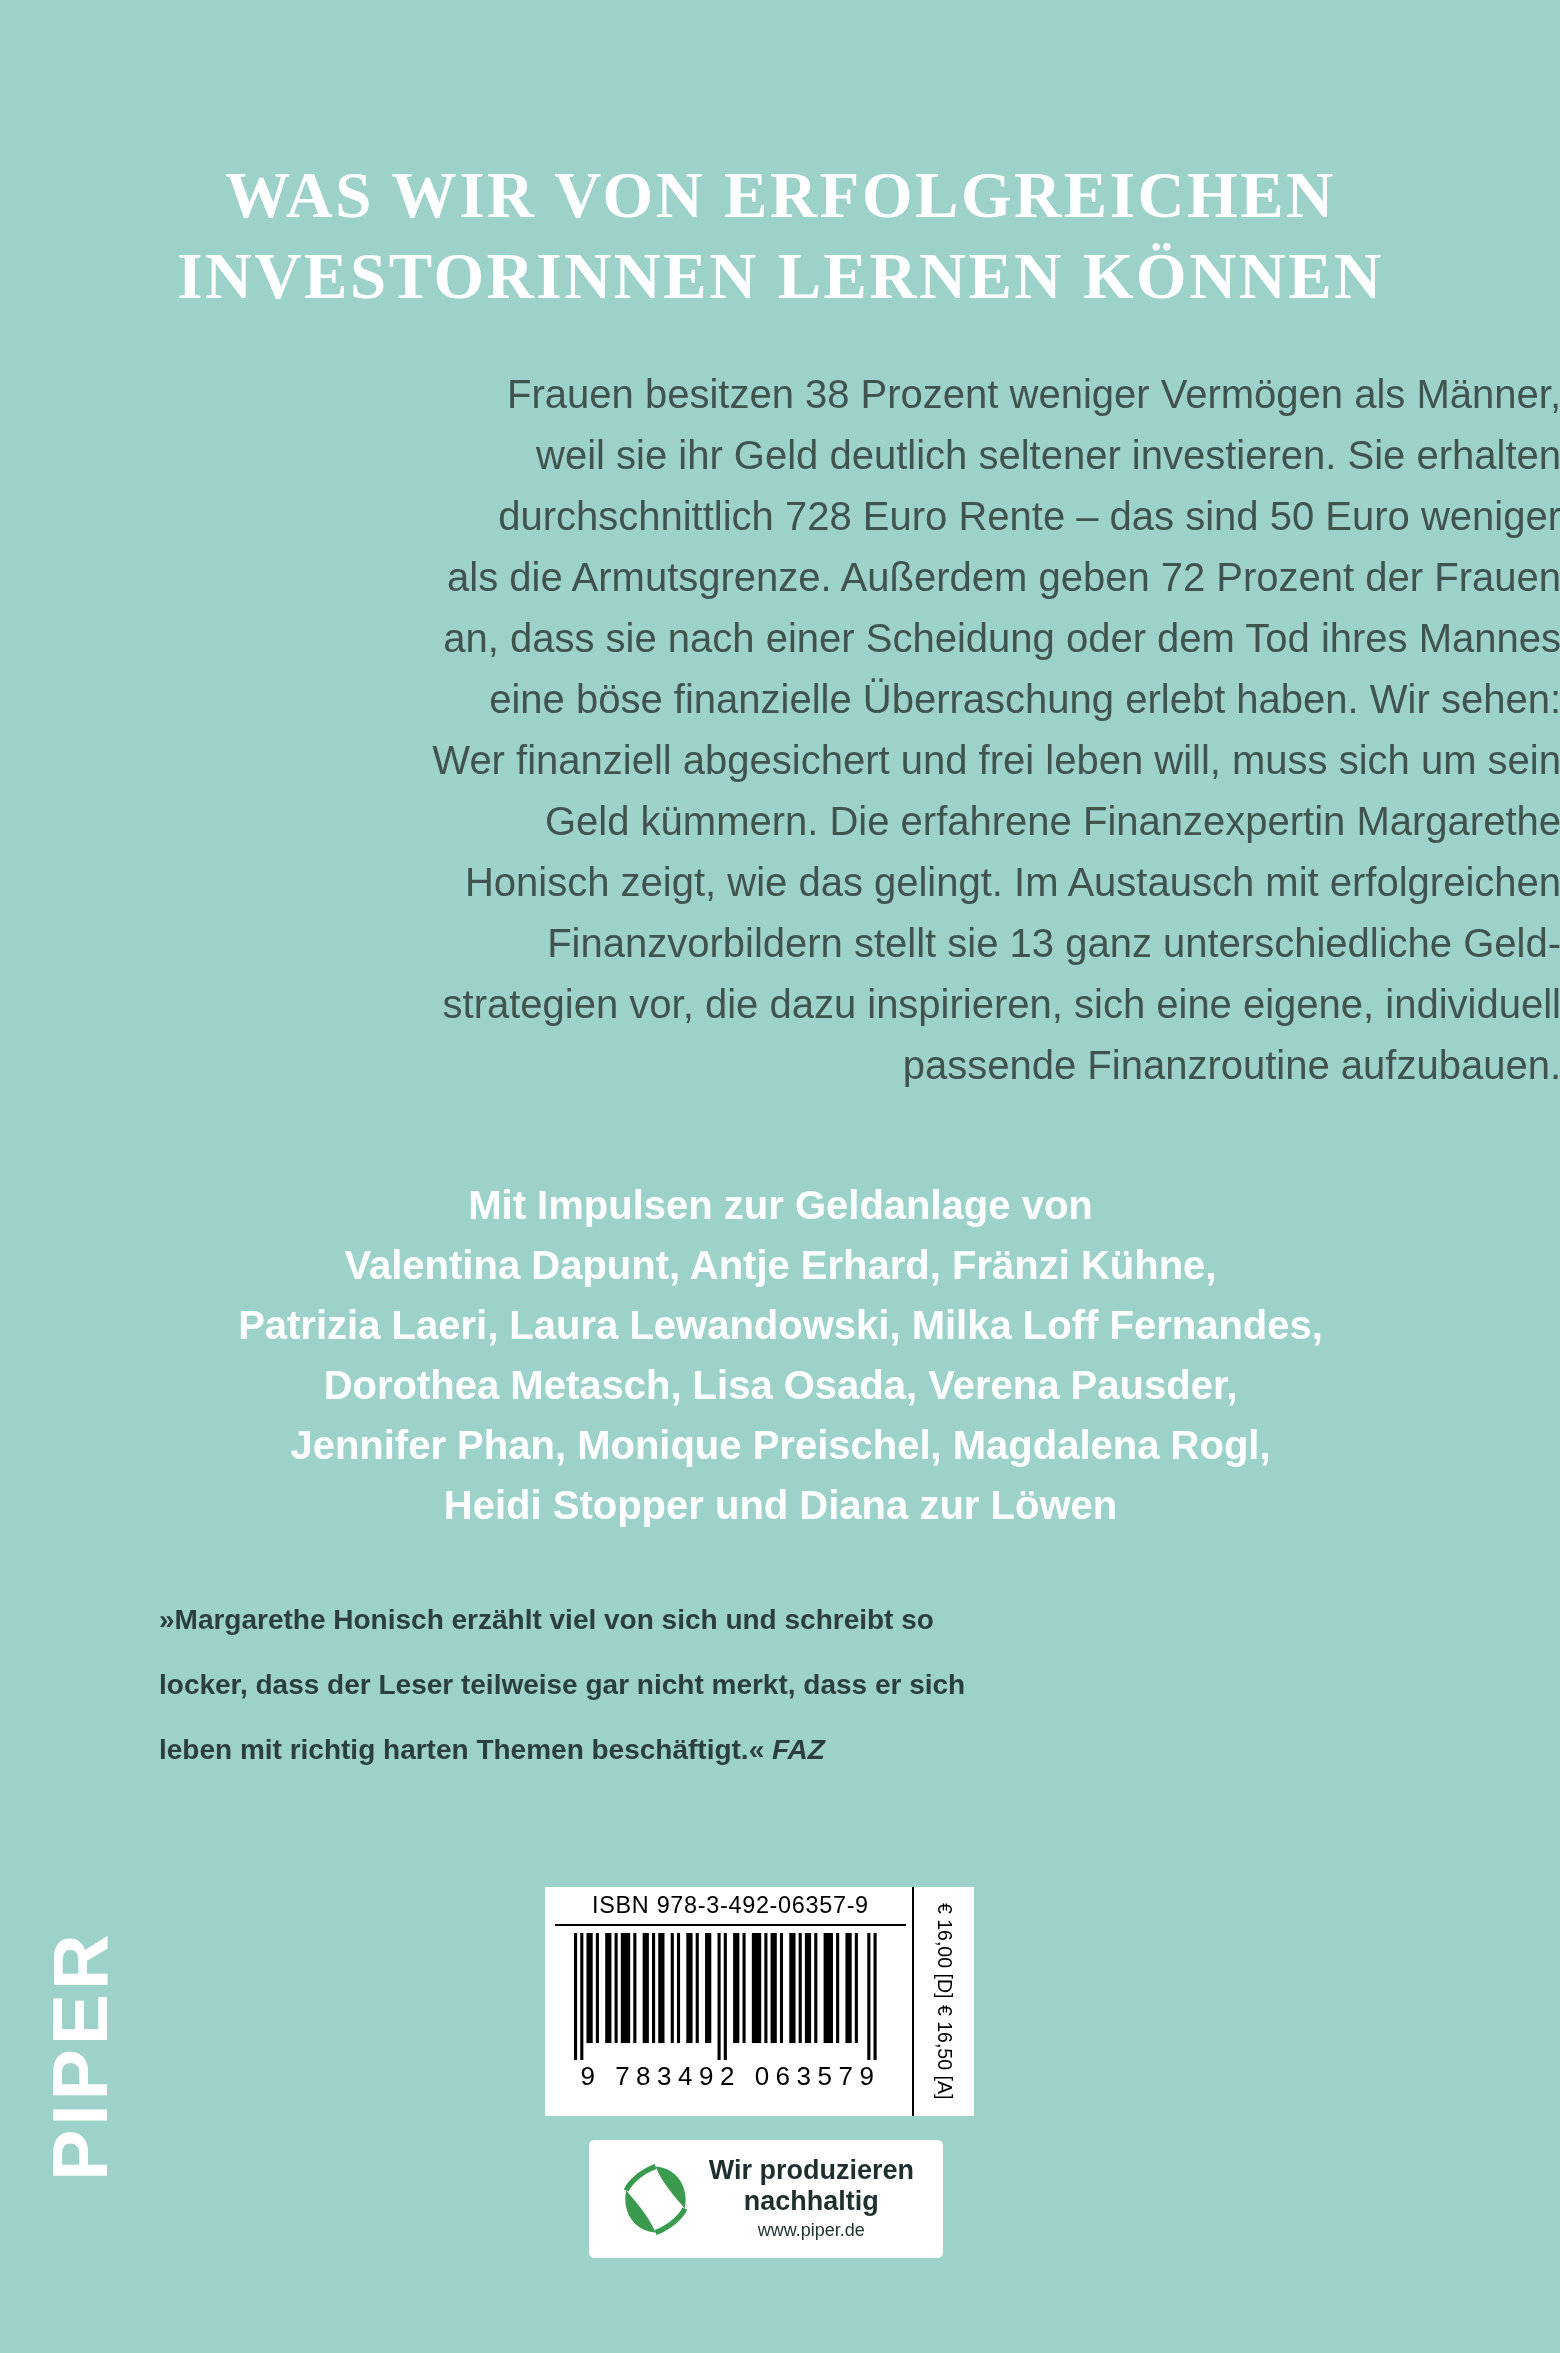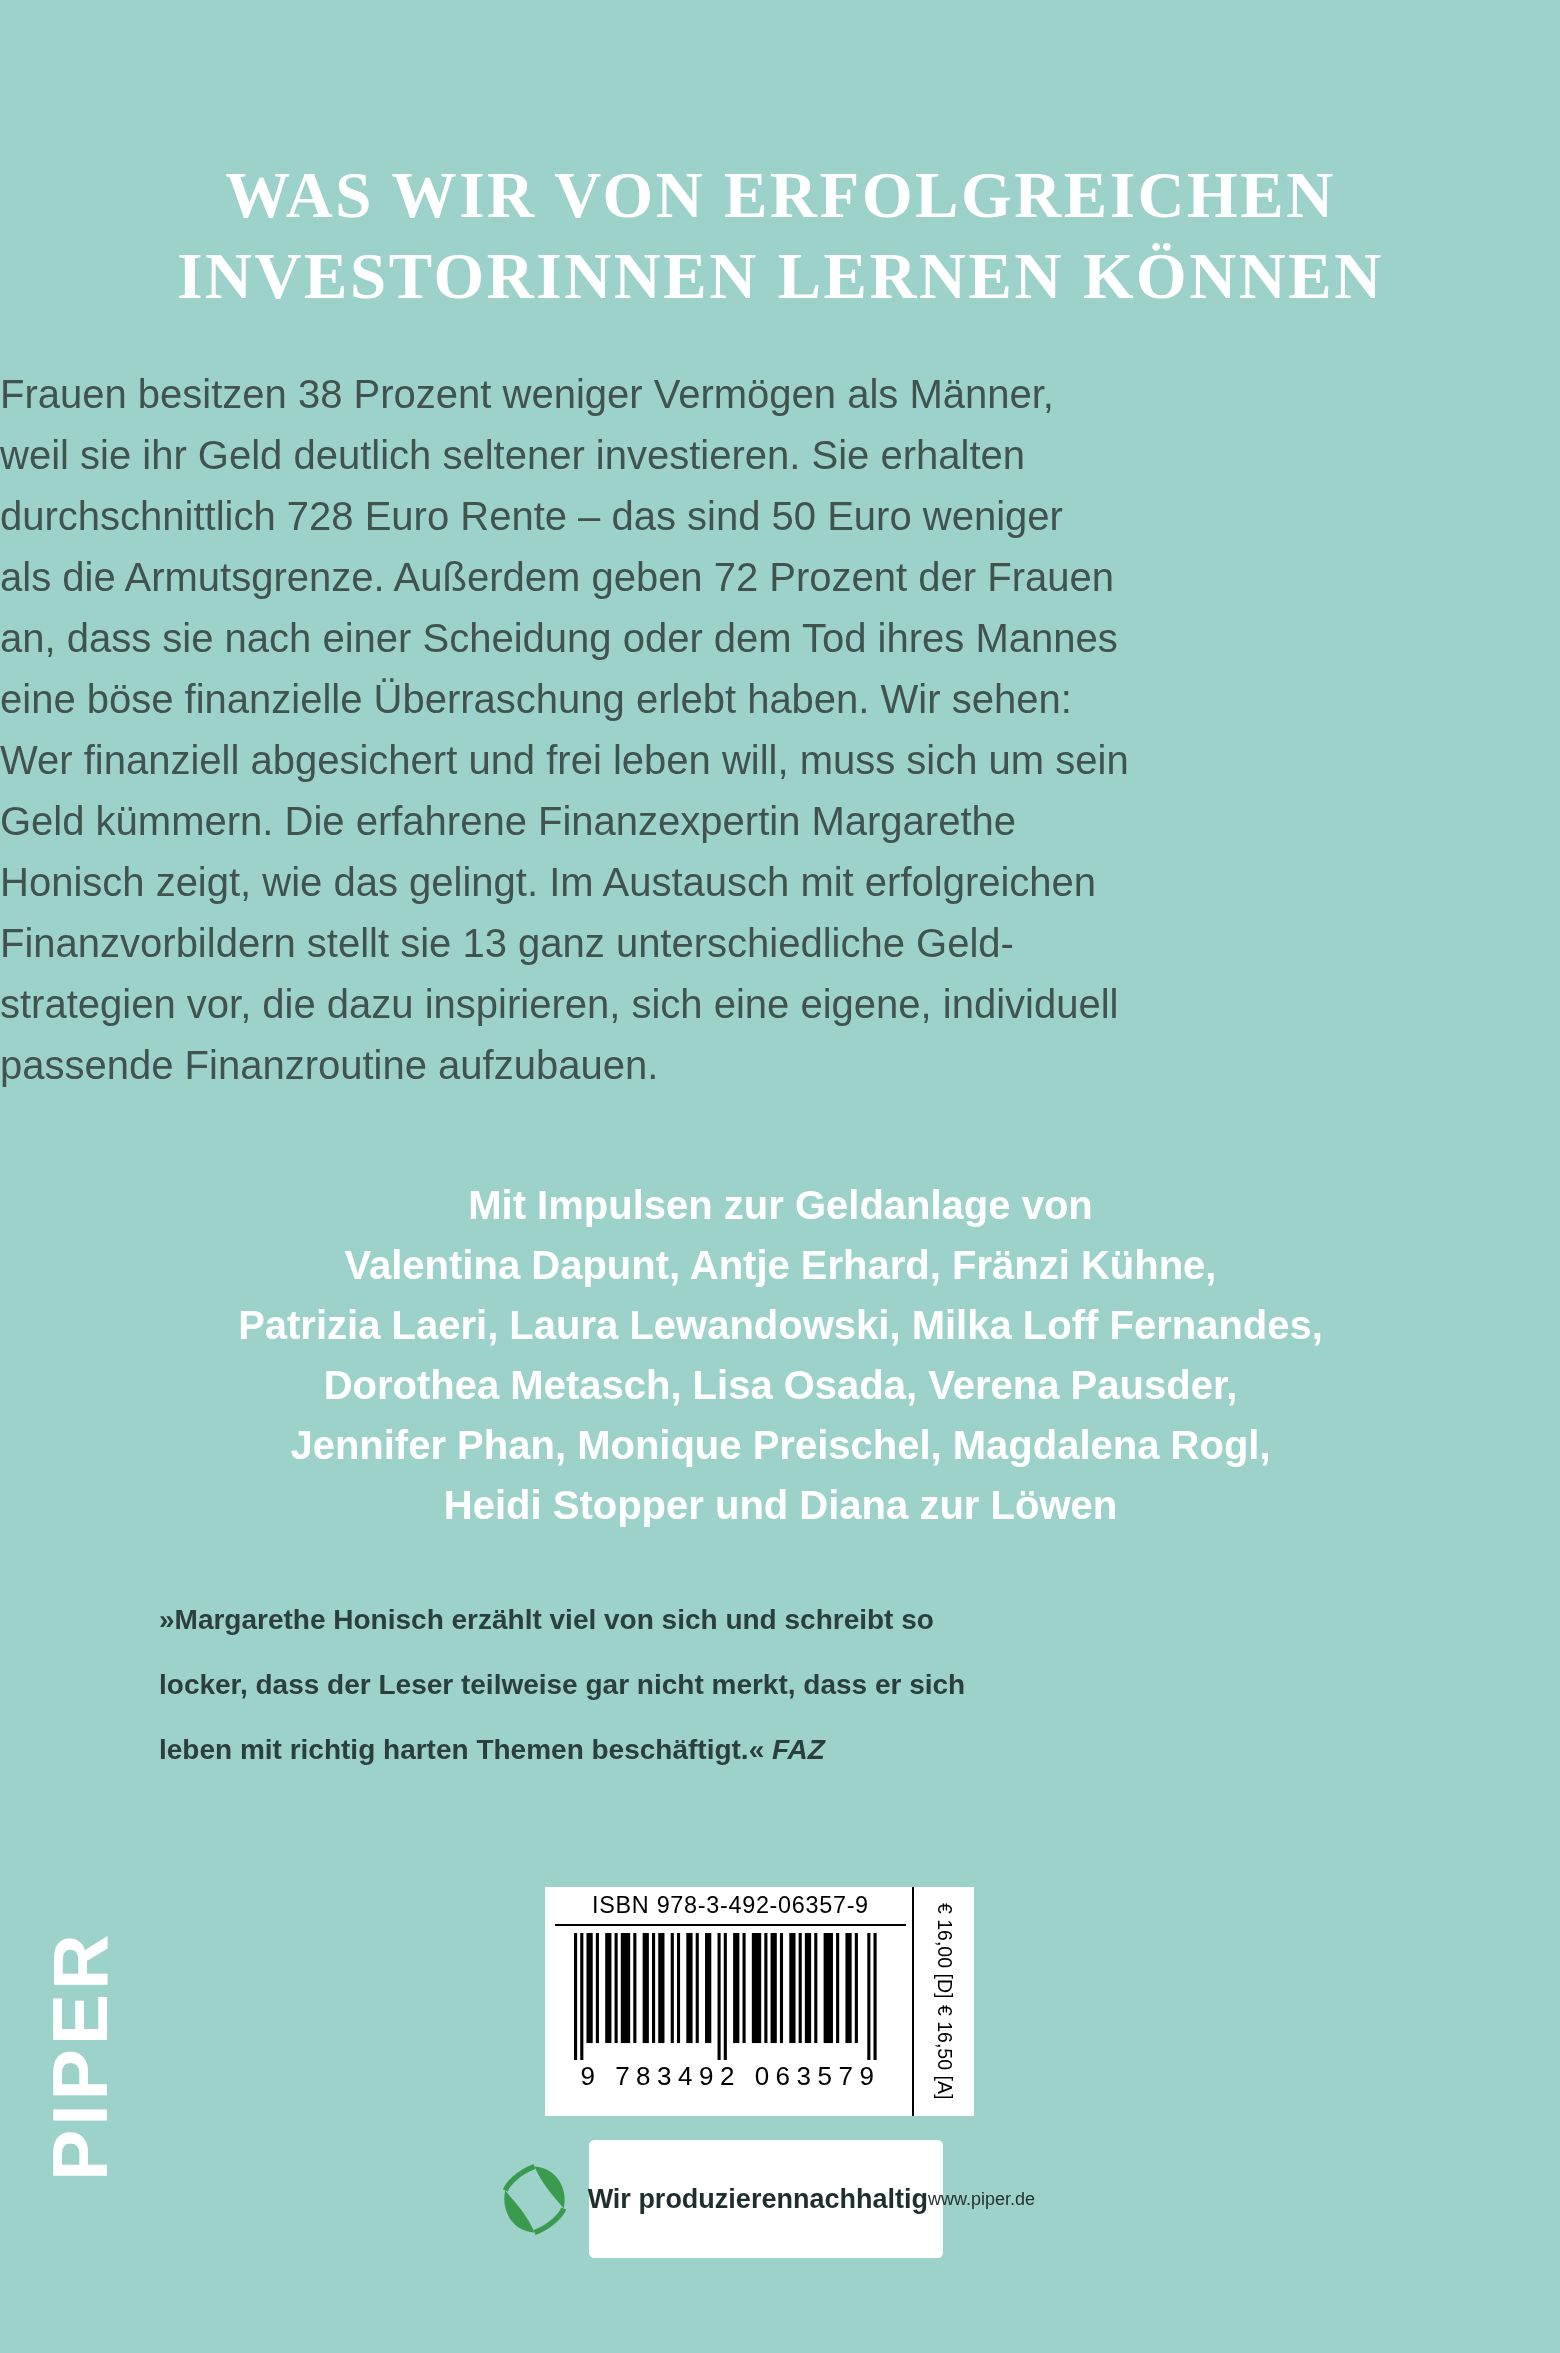--- a/index.html
+++ b/index.html
@@ -27,21 +27,21 @@
     letter-spacing: 2.6px;
     font-family: Liberation Serif, serif;
   }
   .title-line { white-space: nowrap; }
 
   .body-block {
     position: absolute;
     top: 364px;
     left: 0;
     width: 100%;
-    text-align: left;
+    text-align: right;
     color: #40534f;
     font-size: 40px;
     line-height: 61px;
     font-weight: 400;
   }
   .body-line { white-space: nowrap; }
 
   .contrib-block {
     position: absolute;
     top: 1175px;
@@ -151,21 +151,21 @@
     display: flex;
     align-items: center;
     justify-content: center;
     gap: 15.6px;
     box-sizing: border-box;
     padding: 6.5px 10.4px;
   }
   .leaf-icon { width: 75px; height: 75px; flex: 0 0 auto; }
   .sustain-text {
     display: flex;
-    flex-direction: row;
+    flex-direction: column;
     align-items: center;
     color: #1f2e2e;
   }
   .sustain-line { font-weight: bold; font-size: 27px; line-height: 31px; white-space: nowrap; }
   .sustain-site { font-size: 18px; line-height: 27px; color: #233; white-space: nowrap; }
 </style>
 </head>
 <body>
 
 <div class="cover">

